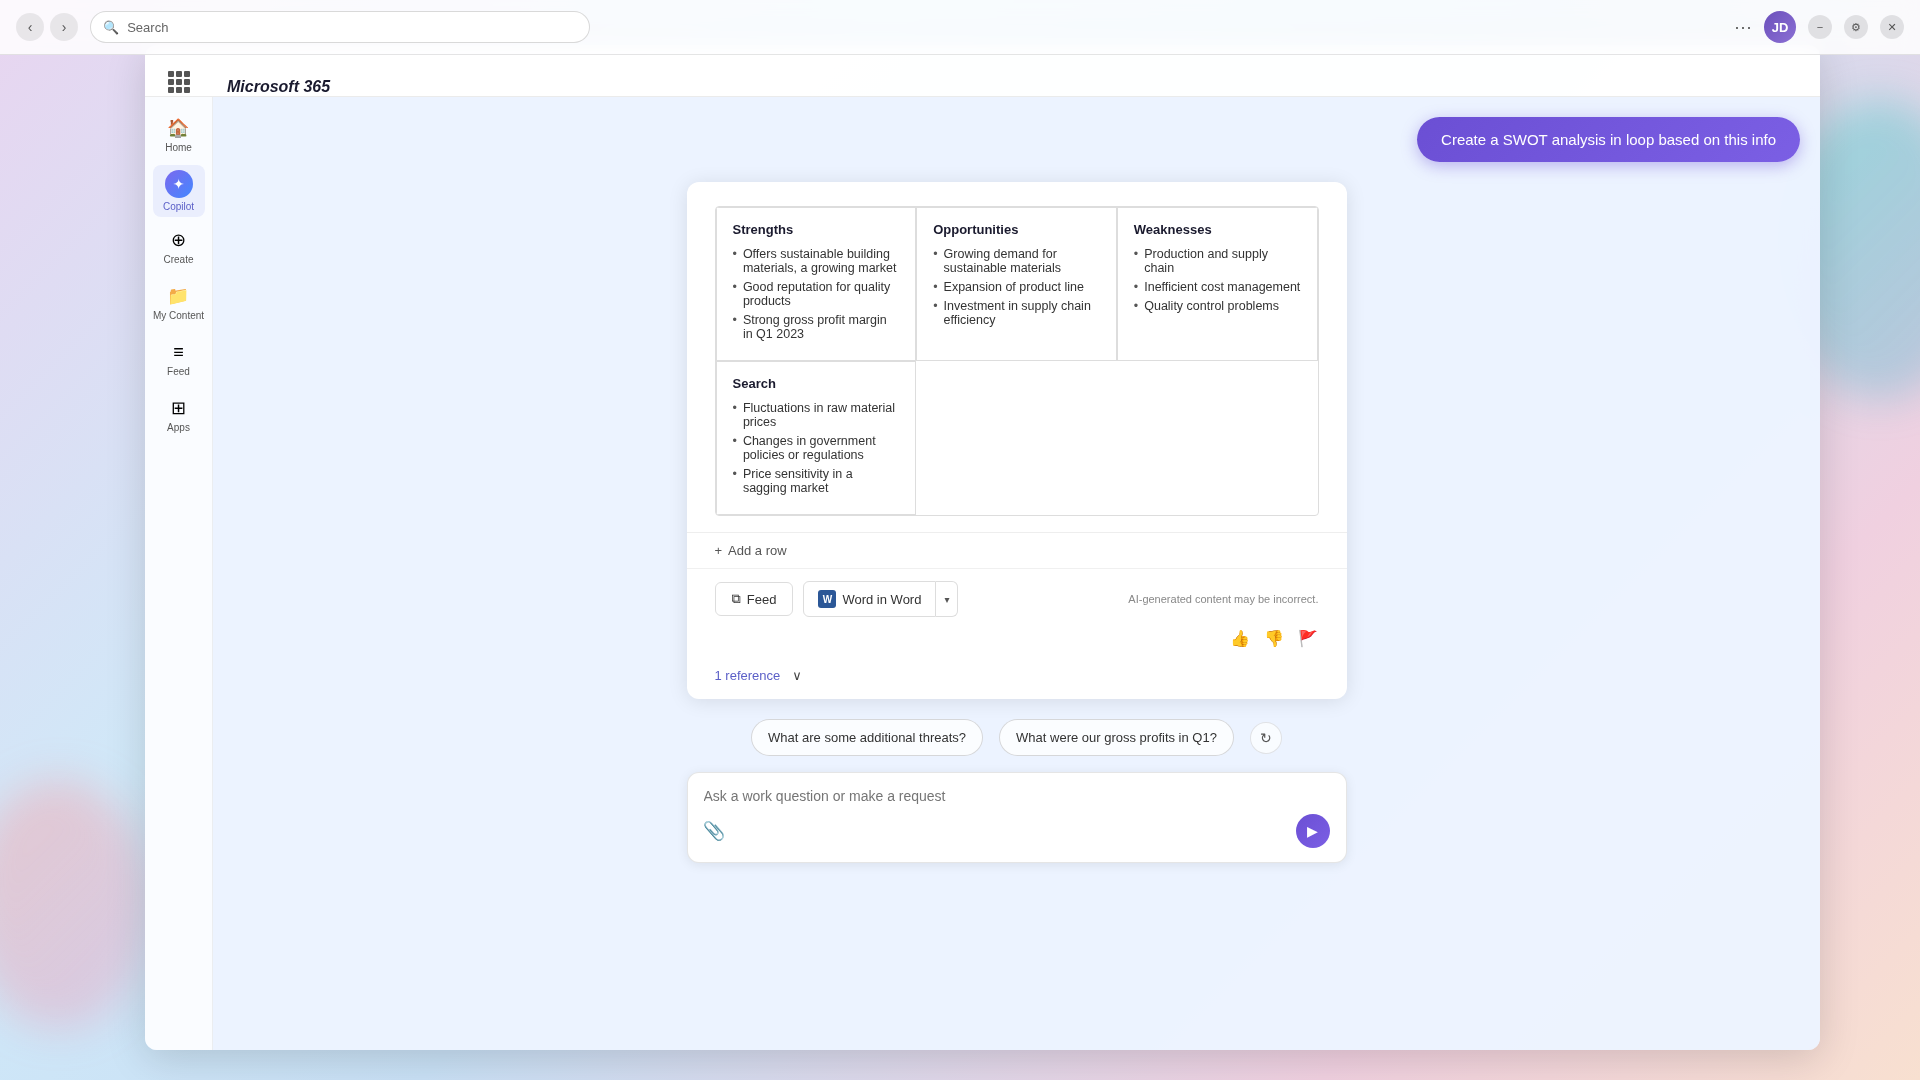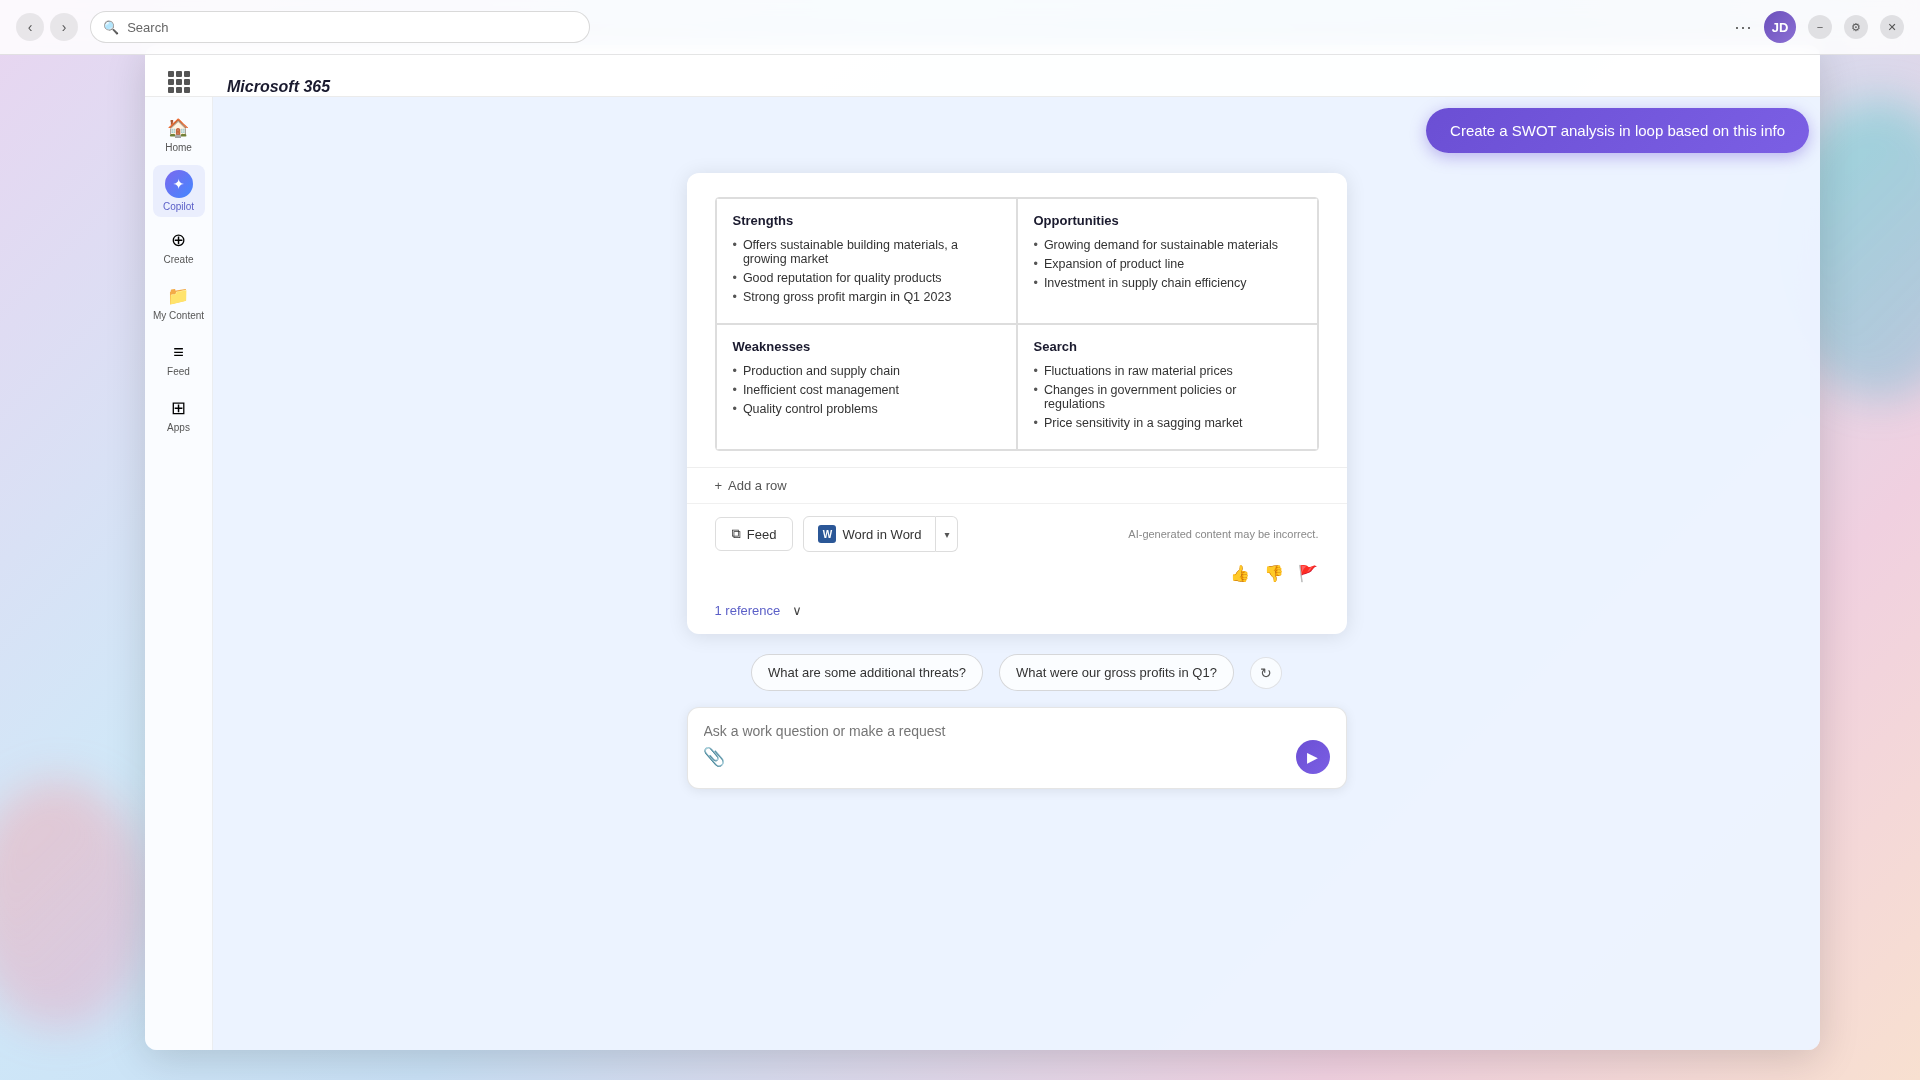--- a/index.html
+++ b/index.html
@@ -177,21 +177,21 @@
       overflow: hidden;
     }
 
     
     .copilot-panel {
       position: absolute;
       top: 0; left: 0; right: 0; bottom: 0;
       display: flex;
       flex-direction: column;
       align-items: center;
-      padding: 11px;
+      padding: 20px;
       border-radius: 12px;
     }
 
     
     .create-swot-btn {
       align-self: flex-end;
       margin-bottom: 20px;
       background: linear-gradient(135deg, #6b4fd4, #7b5fe4);
       color: white;
       border: none;
@@ -217,21 +217,21 @@
       padding: 24px 28px 16px;
     }
     .swot-title {
       font-size: 20px;
       font-weight: 600;
       color: #1a1a2e;
       margin-bottom: 16px;
     }
     .swot-grid {
       display: grid;
-      grid-template-columns: 1fr 1fr;
+      grid-template-columns: 1fr 1fr 1fr;
       border: 1px solid #ddd;
       border-radius: 4px;
       overflow: hidden;
     }
     .swot-cell {
       padding: 14px 16px;
       border: 1px solid #ddd;
     }
     .swot-cell-title {
       font-size: 13px;
@@ -388,21 +388,21 @@
       box-shadow: 0 2px 12px rgba(0,0,0,0.08);
       padding: 14px 16px;
     }
     .input-field {
       width: 100%;
       border: none;
       outline: none;
       font-size: 14px;
       color: #999;
       background: transparent;
-      margin-bottom: 1px;
+      margin-bottom: 10px;
     }
     .input-bottom {
       display: flex;
       align-items: center;
       justify-content: space-between;
     }
     .attach-icon {
       font-size: 18px;
       color: #888;
       cursor: pointer;

